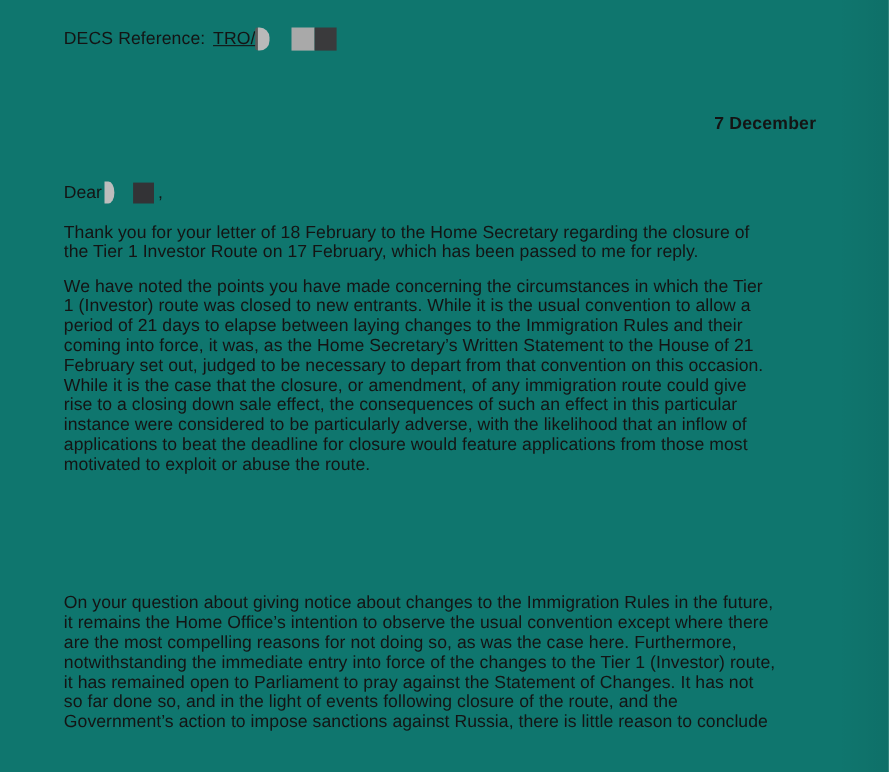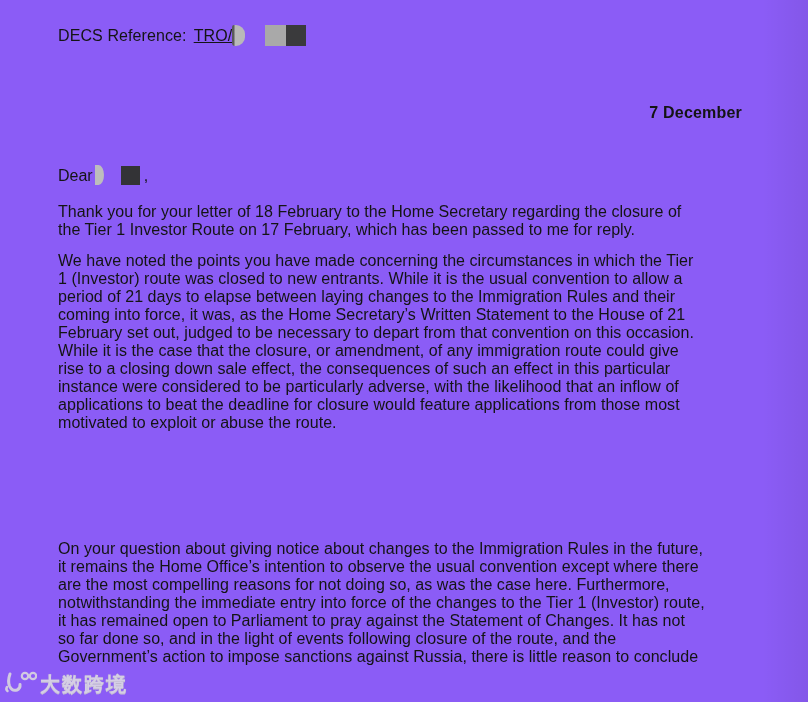--- a/index.html
+++ b/index.html
@@ -11,21 +11,21 @@
     height: 702px;
     position: relative;
     overflow: hidden;
     background: #ffffff;
     font-family: "Liberation Sans", sans-serif;
     color: #141414;
   }
   .page {
     position: absolute;
     inset: 0;
-    background: #8b5cf6;
+    background: #0f766e;
   }
   
   .page::after {
     content: "";
     position: absolute;
     top: 0; right: 0; bottom: 0;
     width: 46px;
     background: linear-gradient(to right, rgba(0,0,0,0), rgba(0,0,0,0.055));
     pointer-events: none;
   }
@@ -167,25 +167,14 @@
 motivated to exploit or abuse the route.</div>
 
   <div class="para para-3">On your question about giving notice about changes to the Immigration Rules in the future,
 it remains the Home Office’s intention to observe the usual convention except where there
 are the most compelling reasons for not doing so, as was the case here. Furthermore,
 notwithstanding the immediate entry into force of the changes to the Tier 1 (Investor) route,
 it has remained open to Parliament to pray against the Statement of Changes. It has not
 so far done so, and in the light of events following closure of the route, and the
 Government’s action to impose sanctions against Russia, there is little reason to conclude</div>
 
-  <div class="watermark">
-    <span class="watermark-logo">
-      <svg width="34" height="26" viewBox="0 0 34 26" fill="none" xmlns="http://www.w3.org/2000/svg">
-        <path d="M7 5 Q4.5 12 6.5 17 Q9 22.5 14 21 Q17.5 19.5 17 15.5" stroke="#dedede" stroke-width="3" fill="none" stroke-linecap="round"></path>
-        <path d="M4 18 Q2.5 20.5 4.5 22" stroke="#dedede" stroke-width="2.5" fill="none" stroke-linecap="round"></path>
-        <circle cx="22" cy="7" r="3.2" stroke="#dedede" stroke-width="2.2" fill="none"></circle>
-        <circle cx="30" cy="7" r="3.2" stroke="#dedede" stroke-width="2.2" fill="none"></circle>
-      </svg>
-    </span>
-    <span class="watermark-text">大数跨境</span>
-  </div>
 
 </div>
 
 </body></html>

